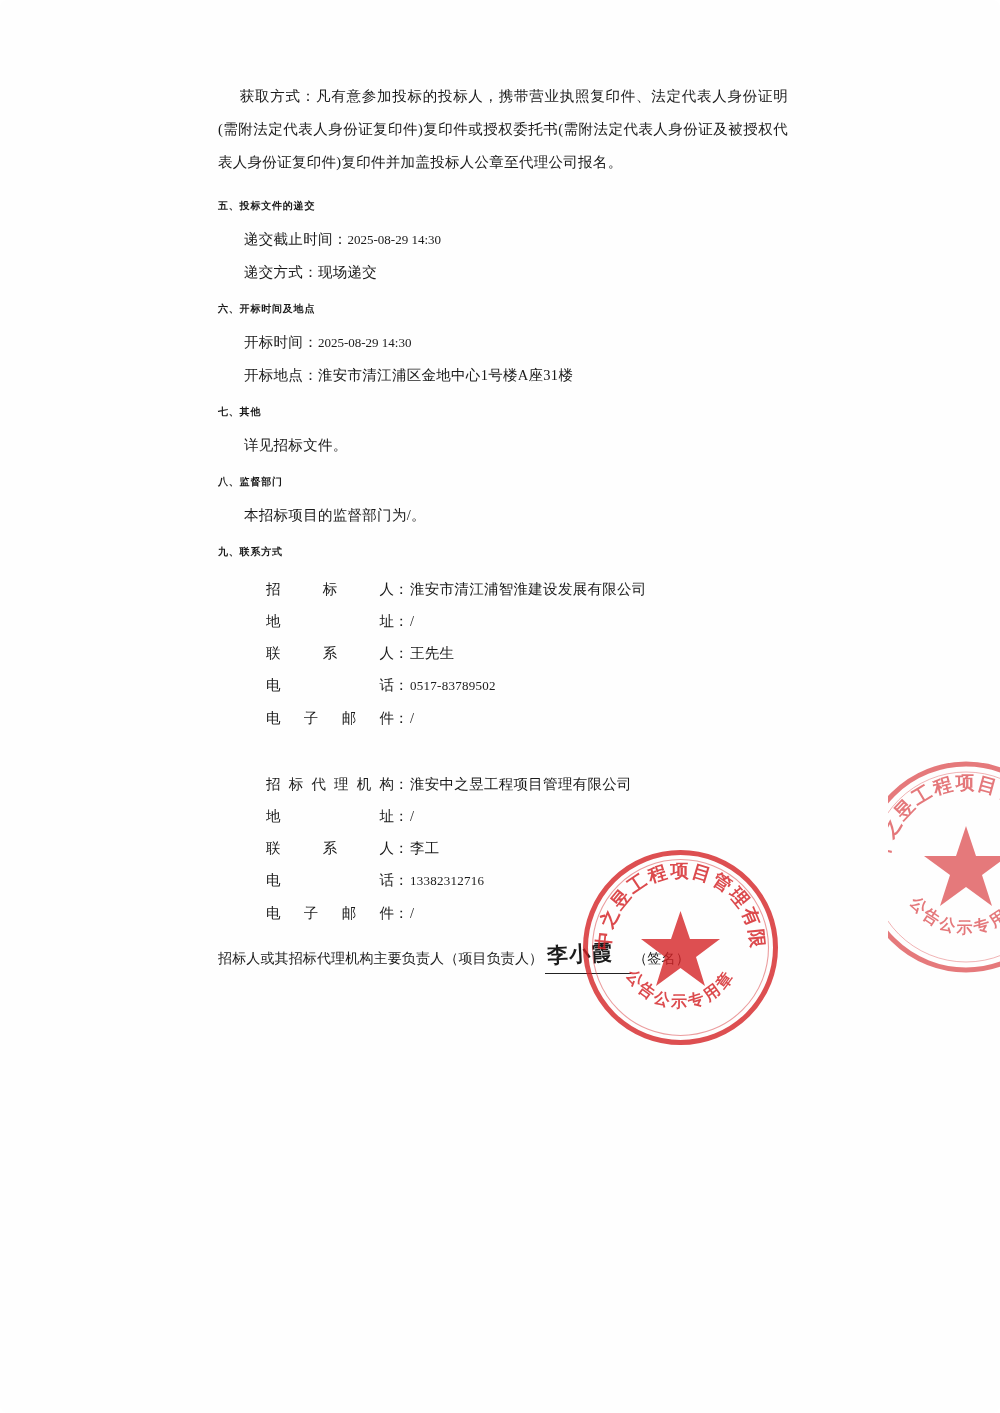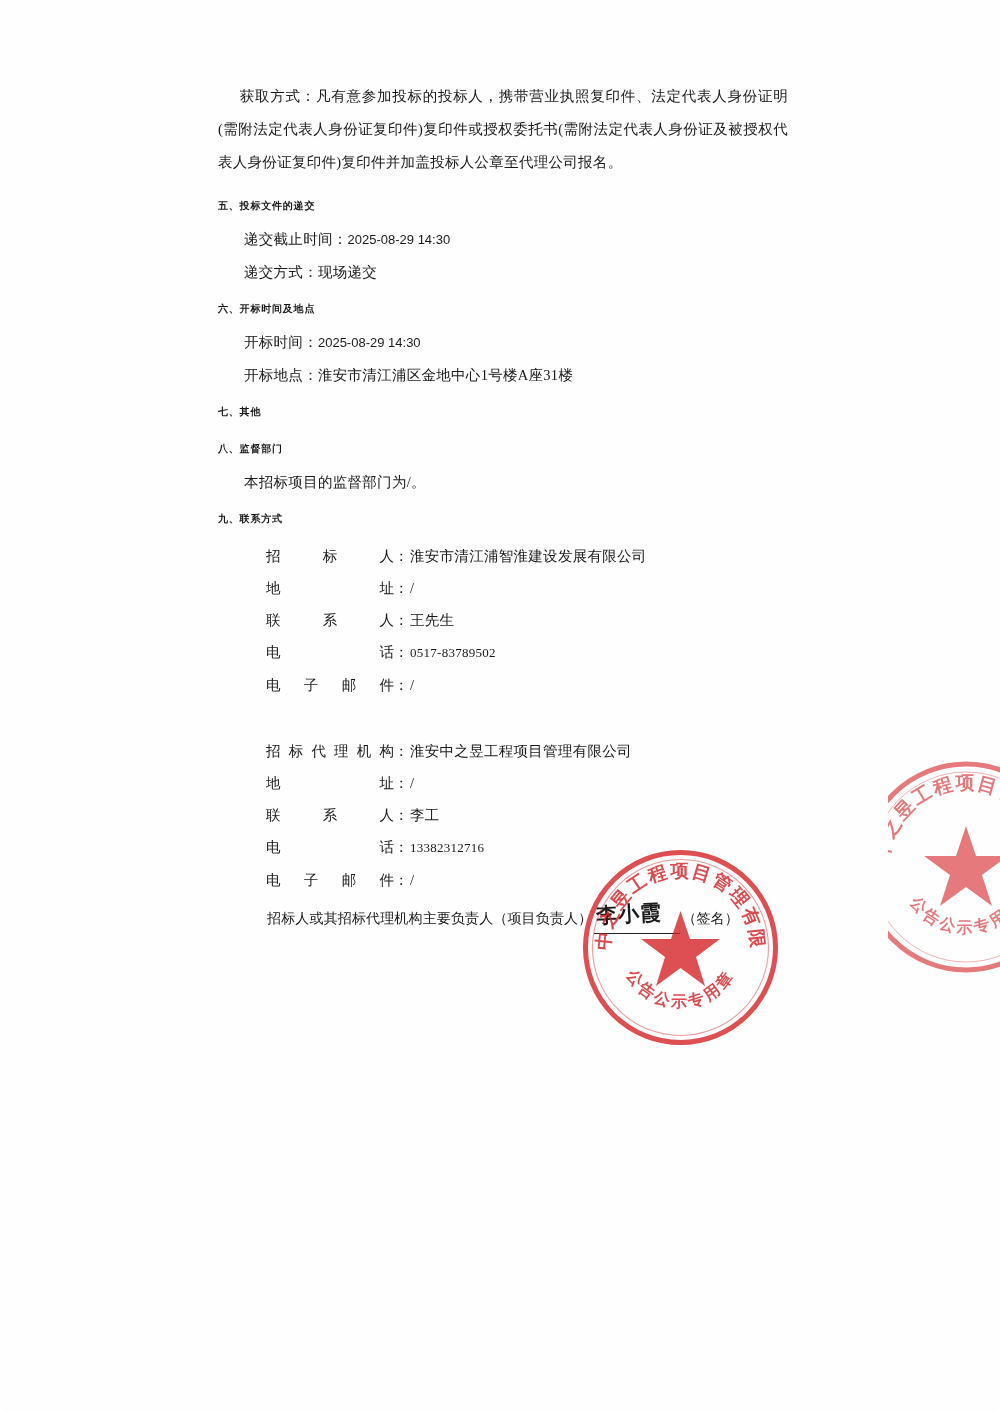--- a/index.html
+++ b/index.html
@@ -47,21 +47,21 @@
 
   
   .body-line {
     font-size: 14.5px;
     line-height: 33px;
     margin: 0;
     padding-left: 26px;
     letter-spacing: 0.02em;
   }
   .mono-val {
-    font-family: Liberation Sans, sans-serif;
+    font-family: Liberation Serif, serif;
     font-size: 13px;
     letter-spacing: 0;
     text-align: center;
   }
 
   
   .contact-block {
     margin-top: 4px;
   }
   .contact-row {
@@ -89,23 +89,23 @@
     letter-spacing: 0.02em;
   }
   .contact-row .value.num {
     font-family: Liberation Serif, serif;
     font-size: 13px;
   }
   .spacer-line { height: 30px; }
 
   
   .sign-area {
-    margin-top: 8px;
+    margin-top: 15px;
     padding-right: 0;
-    text-align: center;
+    text-align: left;
     width: 570px;
   }
   .sign-row {
     font-size: 14px;
     line-height: 30px;
     white-space: nowrap;
     letter-spacing: 0.01em;
   }
   .sign-row .blank {
     display: inline-block;
@@ -165,20 +165,21 @@
 
     <div class="section-head">五、投标文件的递交</div>
     <div class="body-line"><span>递交截止时间：</span><span class="mono-val">2025-08-29 14:30</span></div>
     <div class="body-line"><span>递交方式：</span><span>现场递交</span></div>
 
     <div class="section-head">六、开标时间及地点</div>
     <div class="body-line"><span>开标时间：</span><span class="mono-val">2025-08-29 14:30</span></div>
     <div class="body-line"><span>开标地点：</span><span>淮安市清江浦区金地中心1号楼A座31楼</span></div>
 
     <div class="section-head">七、其他</div>
+    <div class="body-line">详见招标文件。</div>
 
     <div class="section-head">八、监督部门</div>
     <div class="body-line">本招标项目的监督部门为/。</div>
 
     <div class="section-head">九、联系方式</div>
 
     <div class="contact-block">
       <div class="contact-row">
         <span class="label">
             <span class="ch">招</span>

